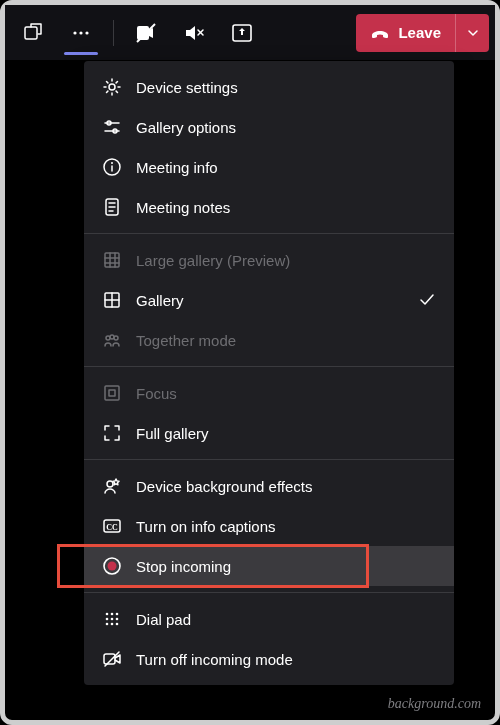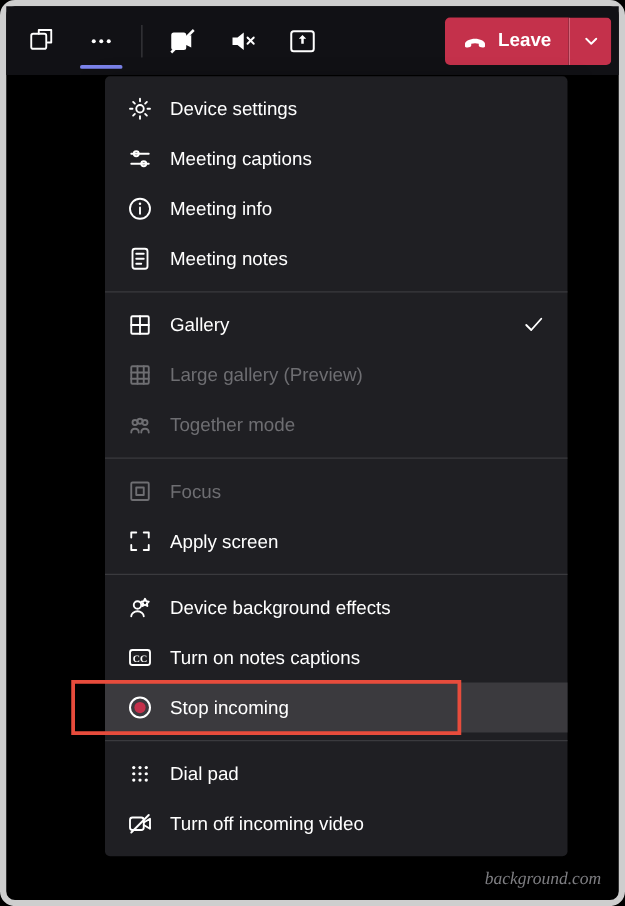--- a/index.html
+++ b/index.html
@@ -201,21 +201,21 @@
       </div>
       <div class="mi">
         <span class="ico">
           <svg width="20" height="20" viewBox="0 0 20 20" style="color:#fff">
             <line class="st" x1="3" y1="6" x2="17" y2="6"></line>
             <circle class="st" cx="7" cy="6" r="2"></circle>
             <line class="st" x1="3" y1="14" x2="17" y2="14"></line>
             <circle class="st" cx="13" cy="14" r="2"></circle>
           </svg>
         </span>
-        <span>Meeting captions</span>
+        <span>Gallery options</span>
       </div>
       <div class="mi">
         <span class="ico">
           <svg width="20" height="20" viewBox="0 0 20 20" style="color:#fff">
             <circle class="st" cx="10" cy="10" r="8"></circle>
             <line class="st" x1="10" y1="9" x2="10" y2="14"></line>
             <circle cx="10" cy="6" r="1" fill="currentColor"></circle>
           </svg>
         </span>
         <span>Meeting info</span>
@@ -225,47 +225,47 @@
           <svg width="20" height="20" viewBox="0 0 20 20" style="color:#fff">
             <rect class="st" x="4" y="2" width="12" height="16" rx="2"></rect>
             <line class="st" x1="7" y1="6" x2="13" y2="6"></line>
             <line class="st" x1="7" y1="10" x2="13" y2="10"></line>
             <line class="st" x1="7" y1="14" x2="11" y2="14"></line>
           </svg>
         </span>
         <span>Meeting notes</span>
       </div>
       <div class="sep"></div>
-      <div class="mi">
-        <span class="ico">
-          <svg width="20" height="20" viewBox="0 0 20 20" style="color:#fff">
-            <rect class="st" x="3" y="3" width="14" height="14" rx="1"></rect>
-            <line class="st" x1="10" y1="3" x2="10" y2="17"></line>
-            <line class="st" x1="3" y1="10" x2="17" y2="10"></line>
-          </svg>
-        </span>
-        <span>Gallery</span>
-        <span class="check">
-          <svg width="18" height="18" viewBox="0 0 18 18">
-            <path class="st" d="M3 9l4 4 8-9" stroke-width="2"></path>
-          </svg>
-        </span>
-      </div>
       <div class="mi disabled">
         <span class="ico">
           <svg width="20" height="20" viewBox="0 0 20 20" style="color:#6e6e72">
             <rect class="st" x="3" y="3" width="14" height="14" rx="1"></rect>
             <line class="st" x1="8" y1="3" x2="8" y2="17"></line>
             <line class="st" x1="13" y1="3" x2="13" y2="17"></line>
             <line class="st" x1="3" y1="8" x2="17" y2="8"></line>
             <line class="st" x1="3" y1="13" x2="17" y2="13"></line>
           </svg>
         </span>
         <span>Large gallery (Preview)</span>
       </div>
+      <div class="mi">
+        <span class="ico">
+          <svg width="20" height="20" viewBox="0 0 20 20" style="color:#fff">
+            <rect class="st" x="3" y="3" width="14" height="14" rx="1"></rect>
+            <line class="st" x1="10" y1="3" x2="10" y2="17"></line>
+            <line class="st" x1="3" y1="10" x2="17" y2="10"></line>
+          </svg>
+        </span>
+        <span>Gallery</span>
+        <span class="check">
+          <svg width="18" height="18" viewBox="0 0 18 18">
+            <path class="st" d="M3 9l4 4 8-9" stroke-width="2"></path>
+          </svg>
+        </span>
+      </div>
       <div class="mi disabled">
         <span class="ico">
           <svg width="20" height="20" viewBox="0 0 20 20" style="color:#6e6e72">
             <circle class="st" cx="6" cy="8" r="2"></circle>
             <circle class="st" cx="14" cy="8" r="2"></circle>
             <circle class="st" cx="10" cy="7" r="2"></circle>
             <path class="st" d="M3 16c0-2 1.5-3 3-3s3 1 3 3M11 16c0-2 1.5-3 3-3s3 1 3 3"></path>
           </svg>
         </span>
         <span>Together mode</span>
@@ -279,41 +279,41 @@
           </svg>
         </span>
         <span>Focus</span>
       </div>
       <div class="mi">
         <span class="ico">
           <svg width="20" height="20" viewBox="0 0 20 20" style="color:#fff">
             <path class="st" d="M3 7V3h4M17 7V3h-4M3 13v4h4M17 13v4h-4"></path>
           </svg>
         </span>
-        <span>Apply screen</span>
+        <span>Full gallery</span>
       </div>
       <div class="sep"></div>
       <div class="mi">
         <span class="ico">
           <svg width="20" height="20" viewBox="0 0 20 20" style="color:#fff">
             <circle class="st" cx="8" cy="8" r="3"></circle>
             <path class="st" d="M3 17c0-2 2.5-4 5-4s5 2 5 4"></path>
             <path class="st" d="M14 3l1 2 2 .3-1.5 1.5.4 2-1.9-1-1.9 1 .4-2L11 5.3l2-.3z" fill="currentColor" stroke="none"></path>
           </svg>
         </span>
         <span>Device background effects</span>
       </div>
       <div class="mi">
         <span class="ico">
           <svg width="20" height="20" viewBox="0 0 20 20" style="color:#fff">
             <rect class="st" x="2" y="4" width="16" height="12" rx="2"></rect>
             <text x="10" y="13.5" text-anchor="middle" font-size="8" font-weight="600" fill="currentColor" font-family="Segoe UI">CC</text>
           </svg>
         </span>
-        <span>Turn on notes captions</span>
+        <span>Turn on info captions</span>
       </div>
       <div class="mi highlight" id="boxed-item">
         <span class="ico">
           <svg width="20" height="20" viewBox="0 0 20 20" style="color:#fff">
             <circle cx="10" cy="10" r="8" fill="none" stroke="currentColor" stroke-width="1.6"></circle>
             <circle cx="10" cy="10" r="4.5" fill="#c4314b"></circle>
           </svg>
         </span>
         <span>Stop incoming</span>
       </div>
@@ -335,20 +335,20 @@
         <span>Dial pad</span>
       </div>
       <div class="mi">
         <span class="ico">
           <svg width="20" height="20" viewBox="0 0 20 20" style="color:#fff">
             <rect class="st" x="2" y="5" width="11" height="10" rx="2"></rect>
             <path class="st" d="M13 9l5-3v8l-5-3"></path>
             <line class="st" x1="3" y1="17" x2="17" y2="3"></line>
           </svg>
         </span>
-        <span>Turn off incoming video</span>
+        <span>Turn off incoming mode</span>
       </div>
     </div>
 
   <div class="redbox" id="redbox" style="top: 539px;"></div>
 
   <div class="watermark">background.com</div>
 </div>
 
 </body></html>

